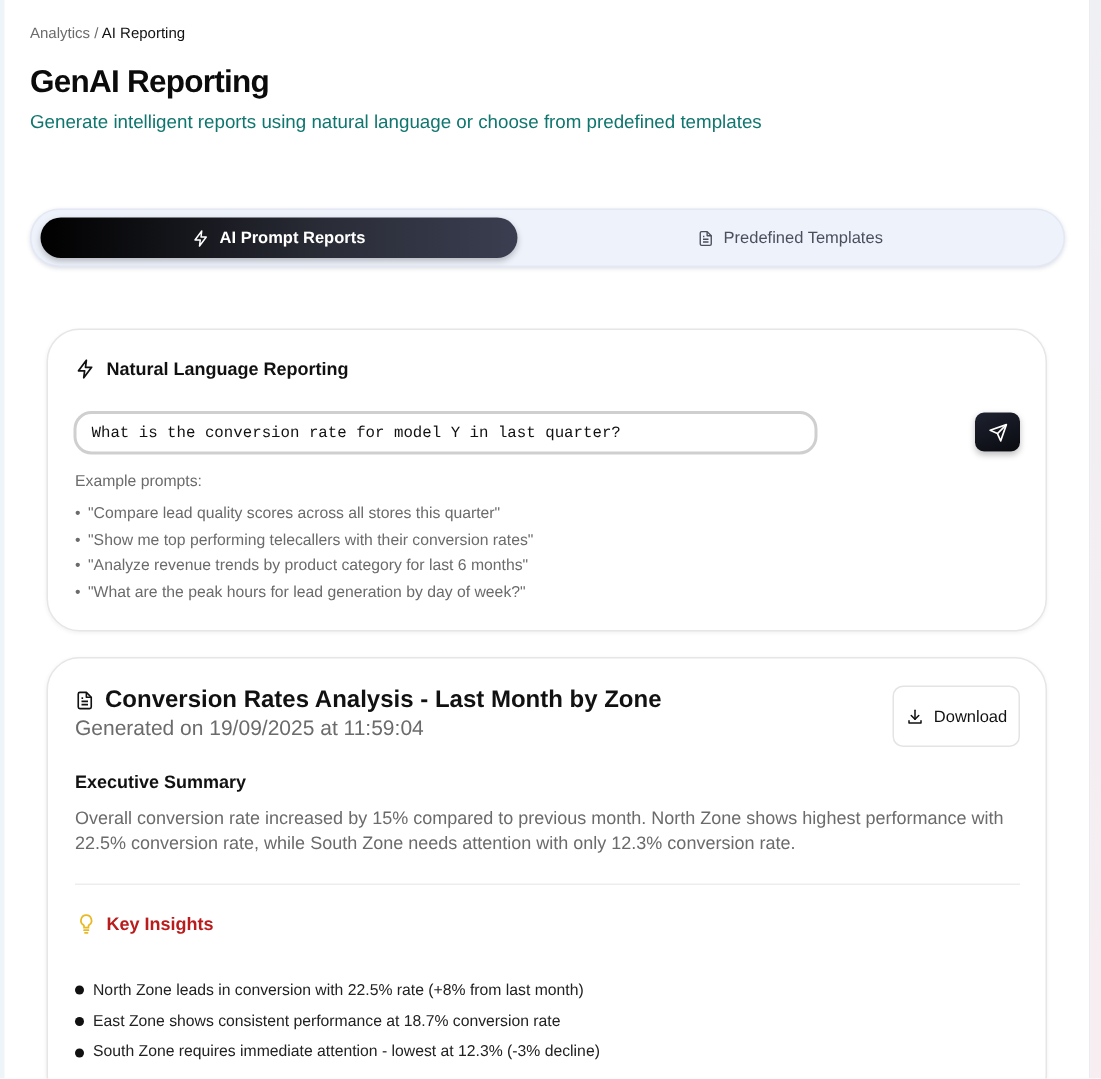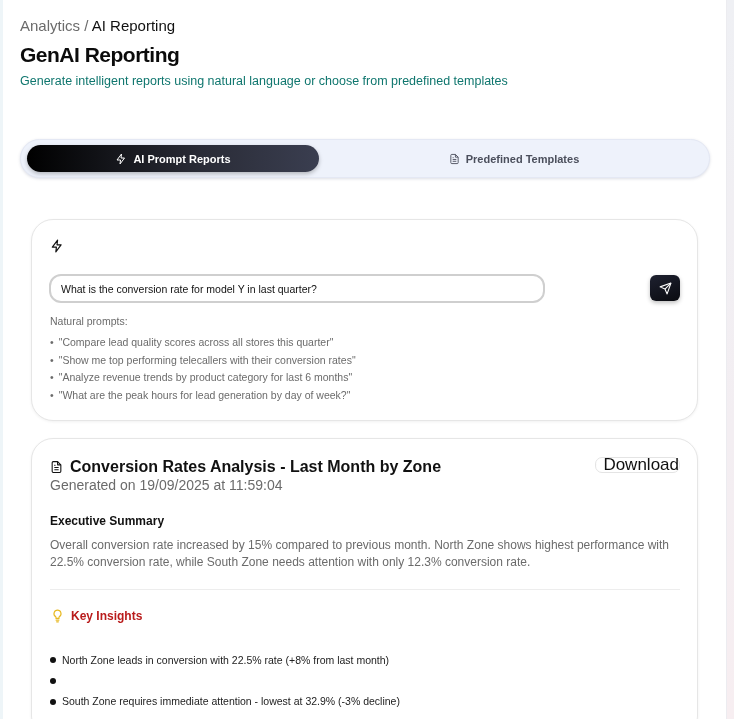--- a/index.html
+++ b/index.html
@@ -17,70 +17,70 @@
     .right-strip {
       position: absolute; right: 0; top: 0; width: 8px; height: 719px;
       background: linear-gradient(180deg, #eff0f4 0%, #f3eef2 60%, #f7eef1 100%);
       border-left: 1px solid #ececf0;
     }
     .page {
       position: absolute; left: 20px; top: 0; width: 690px;
     }
     .breadcrumb {
       position: absolute; top: 17px; left: 0;
-      font-size: 15px; color: #6b6b6b;
+      font-size: 10px; color: #6b6b6b;
     }
     .breadcrumb .current { color: #111; }
     .page-title {
       position: absolute; top: 43px; left: 0;
       font-size: 21px; font-weight: 700; letter-spacing: -0.5px; color: #0b0b0b;
     }
     .page-subtitle {
       position: absolute; top: 74px; left: 0;
       font-size: 12.5px; color: #0f766e;
     }
     .tabs {
       position: absolute; top: 139px; left: 0; width: 690px; height: 39px;
       background: #eef2fb; border-radius: 20px;
       box-shadow: 0 1px 3px rgba(60,70,110,0.18);
       border: 1px solid #e4e8f4;
     }
     .tab {
-      position: absolute; top: 5px; height: 27px; width: 292px;
+      position: absolute; top: 5px; height: 27px; width: 318px;
       display: flex; align-items: center; justify-content: center;
       font-size: 11px; font-weight: 700; border-radius: 14px; cursor: pointer;
     }
     .tab.active {
       left: 6px;
       background: linear-gradient(90deg, #000000 0%, #2a2c37 60%, #3a3e50 100%);
       color: #ffffff;
       box-shadow: 0 2px 4px rgba(0,0,0,0.25);
     }
     .tab.inactive {
-      left: 347px; color: #4b4f5c; font-weight: 700;
+      left: 347px; color: #4b4f5c; font-weight: 400;
     }
     .tab svg { margin-right: 6px; }
     .card {
       position: absolute; left: 11px; width: 667px;
       background: #ffffff; border: 1px solid #e6e6e6; border-radius: 22px;
       box-shadow: 0 1px 3px rgba(0,0,0,0.06);
     }
     .card-nl { top: 219px; height: 202px; }
     .card-report { top: 438px; height: 300px; }
     .card-title {
       position: absolute; left: 18px; top: 19px;
       display: flex; align-items: center;
       font-size: 12px; font-weight: 700; color: #111;
     }
     .card-title svg { margin-right: 7px; }
     .prompt-input {
       position: absolute; left: 17px; top: 54px; width: 496px; height: 29px;
       border: 2px solid #cfcfcf; border-radius: 12px;
       padding: 0 10px; font-size: 10.5px; color: #111;
-      font-family: Liberation Sans, sans-serif; outline: none;
+      font-family: Liberation Mono, monospace; outline: none;
       background: #fff;
     }
     .send-button {
       position: absolute; left: 618px; top: 55px; width: 30px; height: 26px;
       background: linear-gradient(160deg, #1e2130, #0a0b10);
       border-radius: 6px; border: none; display: flex; align-items: center;
       justify-content: center; cursor: pointer;
       box-shadow: 0 2px 4px rgba(0,0,0,0.25);
     }
     .examples-label {
@@ -96,24 +96,24 @@
     .examples-list li::before { content: "\2022"; margin-right: 5px; }
     .report-title {
       position: absolute; left: 18px; top: 19px; display: flex; align-items: center;
       font-size: 16px; font-weight: 700; color: #111;
     }
     .report-title svg { margin-right: 7px; }
     .report-meta {
       position: absolute; left: 18px; top: 38px; font-size: 14px; color: #6b6b6b;
     }
     .download-button {
-      position: absolute; left: 563px; top: 18px; width: 85px; height: 16px;
+      position: absolute; left: 563px; top: 18px; width: 85px; height: 41px;
       border: 1px solid #e4e4e4; border-radius: 7px; background: #fff;
       display: flex; align-items: center; justify-content: center;
-      font-size: 17px; color: #111; cursor: pointer;
+      font-size: 11px; color: #111; cursor: pointer;
       font-family: "Liberation Sans", sans-serif;
     }
     .download-button svg { margin-right: 7px; }
     .section-heading {
       position: absolute; left: 18px; font-size: 12px; font-weight: 700; color: #111; text-align: right;
     }
     .exec-heading { top: 75px; }
     .exec-text {
       position: absolute; left: 18px; top: 98px; width: 635px;
       font-size: 12px; line-height: 17px; color: #6b6b6b;
@@ -169,29 +169,30 @@
         </svg>
       <span>Predefined Templates</span>
     </div>
   </div>
 
   <section class="card card-nl">
     <div class="card-title">
       <svg width="14" height="14" viewBox="0 0 24 24" fill="none" stroke="#111" stroke-width="2" stroke-linejoin="round">
           <path d="M13 2L4 14h7l-1 8 9-12h-7l1-8z"></path>
         </svg>
+      <span>Natural Language Reporting</span>
     </div>
     <input class="prompt-input" type="text" value="What is the conversion rate for model Y in last quarter?" style="">
     <button class="send-button">
       <svg width="13" height="13" viewBox="0 0 24 24" fill="none" stroke="#ffffff" stroke-width="2" stroke-linejoin="round">
           <path d="M22 2L11 13"></path>
           <path d="M22 2l-7 20-4-9-9-4z"></path>
         </svg>
     </button>
-    <div class="examples-label">Natural prompts:</div>
+    <div class="examples-label">Example prompts:</div>
     <ul class="examples-list">
       <li>"Compare lead quality scores across all stores this quarter"</li>
       <li>"Show me top performing telecallers with their conversion rates"</li>
       <li>"Analyze revenue trends by product category for last 6 months"</li>
       <li>"What are the peak hours for lead generation by day of week?"</li>
     </ul>
   </section>
 
   <section class="card card-report">
     <div class="report-title">
@@ -224,24 +225,25 @@
         </svg>
       <span>Key Insights</span>
     </div>
     <ul class="insights-list">
       <li>
           <span class="dot"></span>
           <span>North Zone leads in conversion with 22.5% rate (+8% from last month)</span>
         </li>
       <li>
           <span class="dot"></span>
-        </li>
-      <li>
-          <span class="dot"></span>
-          <span>South Zone requires immediate attention - lowest at 32.9% (-3% decline)</span>
+          <span>East Zone shows consistent performance at 18.7% conversion rate</span>
+        </li>
+      <li>
+          <span class="dot"></span>
+          <span>South Zone requires immediate attention - lowest at 12.3% (-3% decline)</span>
         </li>
       <li>
           <span class="dot"></span>
         </li>
     </ul>
   </section>
 
 </div>
 
 </body></html>

